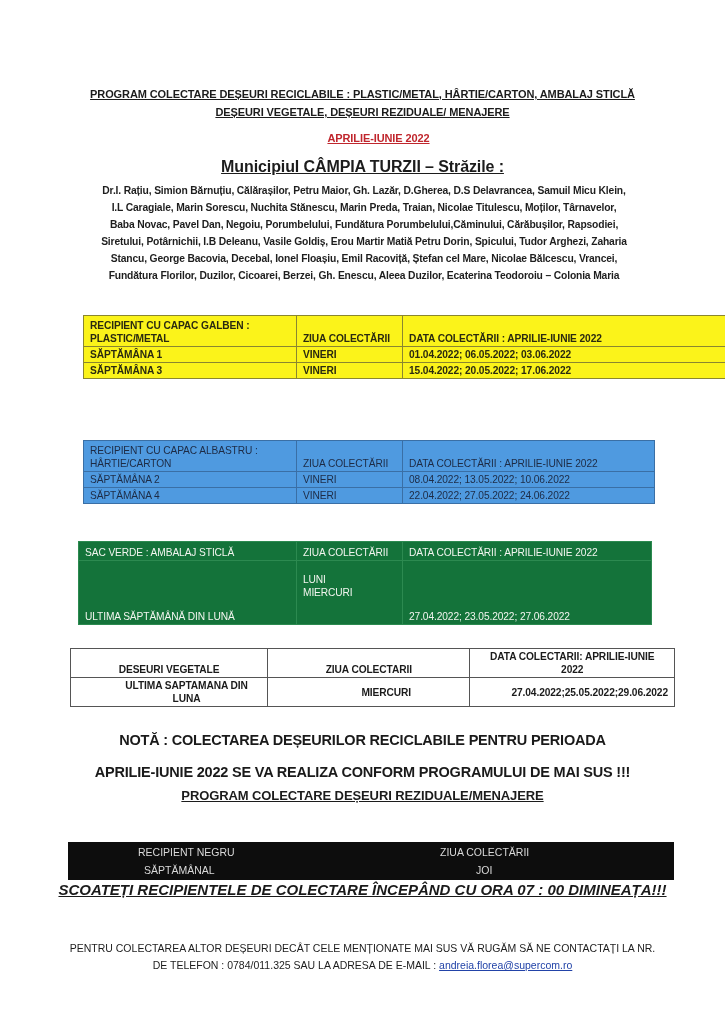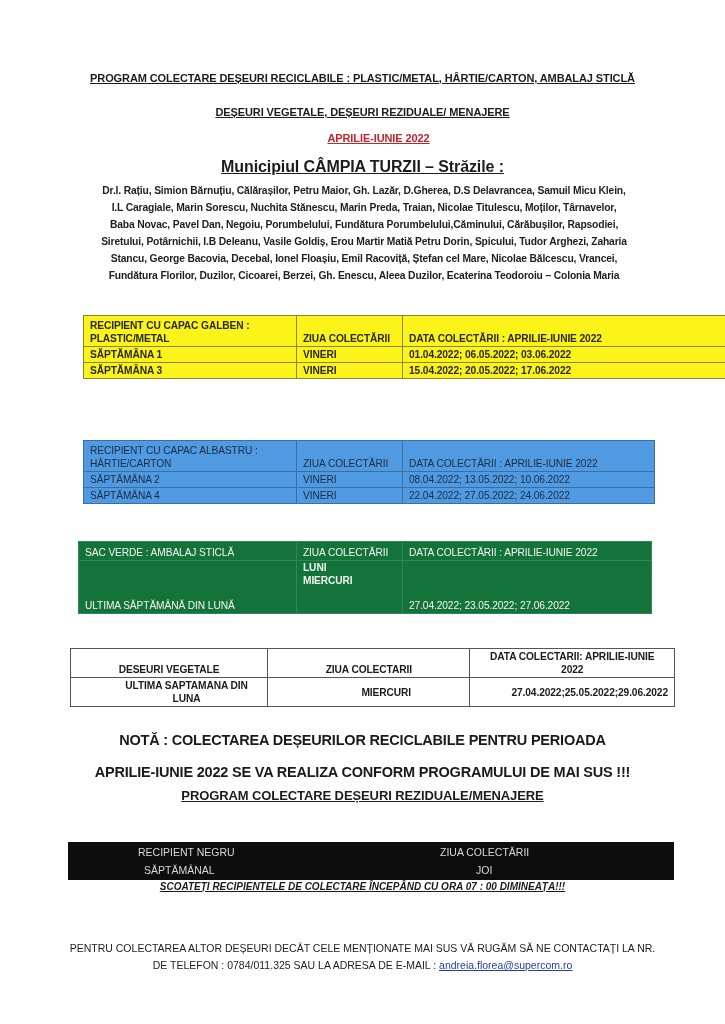--- a/index.html
+++ b/index.html
@@ -42,32 +42,32 @@
     font-size: 14.5px; color: #1a1a1a; letter-spacing: -0.2px;
   }
   
   .black {
     position: absolute; left: 68px; top: 842px; width: 606px; height: 38px;
     background: #0d0d0d; color: #d9d9d9; font-size: 10.5px;
   }
   .black .cell { position: absolute; }
   .warn {
     position: absolute; left: 0; width: 725px; top: 881px; text-align: center;
-    font-weight: bold; font-style: italic; text-decoration: underline; font-size: 10px; color: #1a1a1a;
+    font-weight: bold; font-style: italic; text-decoration: underline; font-size: 15px; color: #1a1a1a;
   }
   .footer {
     position: absolute; left: 30px; width: 665px; top: 940px; text-align: center;
     font-size: 10.5px; line-height: 17px; color: #1c1c1c;
   }
   .footer a { color: #2243a8; text-decoration: underline; }
 </style>
 </head>
 <body>
 
-<div class="title" style="top:72px;">PROGRAM COLECTARE DEȘEURI RECICLABILE : PLASTIC/METAL, HÂRTIE/CARTON, AMBALAJ STICLĂ</div>
+<div class="title" style="top:88px;">PROGRAM COLECTARE DEȘEURI RECICLABILE : PLASTIC/METAL, HÂRTIE/CARTON, AMBALAJ STICLĂ</div>
 <div class="title" style="top:106px;">DEȘEURI VEGETALE, DEȘEURI REZIDUALE/ MENAJERE</div>
 <div class="title red" style="top:132px;">APRILIE-IUNIE 2022</div>
 <div class="title" style="top:158px; font-size:16px;">Municipiul CÂMPIA TURZII – Străzile :</div>
 
 <div class="streets">
   <div>Dr.I. Rațiu, Simion Bărnuțiu, Călărașilor, Petru Maior, Gh. Lazăr, D.Gherea, D.S Delavrancea, Samuil Micu Klein,</div>
   <div>I.L Caragiale, Marin Sorescu, Nuchita Stănescu, Marin Preda, Traian, Nicolae Titulescu, Moților, Târnavelor,</div>
   <div>Baba Novac, Pavel Dan, Negoiu, Porumbelului, Fundătura Porumbelului,Căminului, Cărăbușilor, Rapsodiei,</div>
   <div>Siretului, Potârnichii, I.B Deleanu, Vasile Goldiș, Erou Martir Matiă Petru Dorin, Spicului, Tudor Arghezi, Zaharia</div>
   <div>Stancu, George Bacovia, Decebal, Ionel Floașiu, Emil Racoviță, Ștefan cel Mare, Nicolae Bălcescu, Vrancei,</div>
@@ -137,21 +137,21 @@
       <col>
     </colgroup>
   <tbody>
       <tr>
     <td style="font-weight:normal; height:16px;margin-left:14px;">SAC VERDE : AMBALAJ STICLĂ</td>
     <td style="font-weight:normal;">ZIUA COLECTĂRII</td>
     <td style="font-weight:normal;">DATA COLECTĂRII : APRILIE-IUNIE 2022</td>
   </tr>
   <tr class="r2">
     <td style="font-weight:normal;">ULTIMA SĂPTĂMÂNĂ DIN LUNĂ</td>
-    <td style="font-weight:bold; vertical-align:top; padding-top:0;">
+    <td style="font-weight:normal; vertical-align:top; padding-top:12px;">
       <div>LUNI</div>
       <div>MIERCURI</div>
     </td>
     <td style="font-weight:normal;">27.04.2022; 23.05.2022; 27.06.2022</td>
   </tr>
 </tbody>
   </table>
 
 <table class="sched plain">
   <colgroup>

